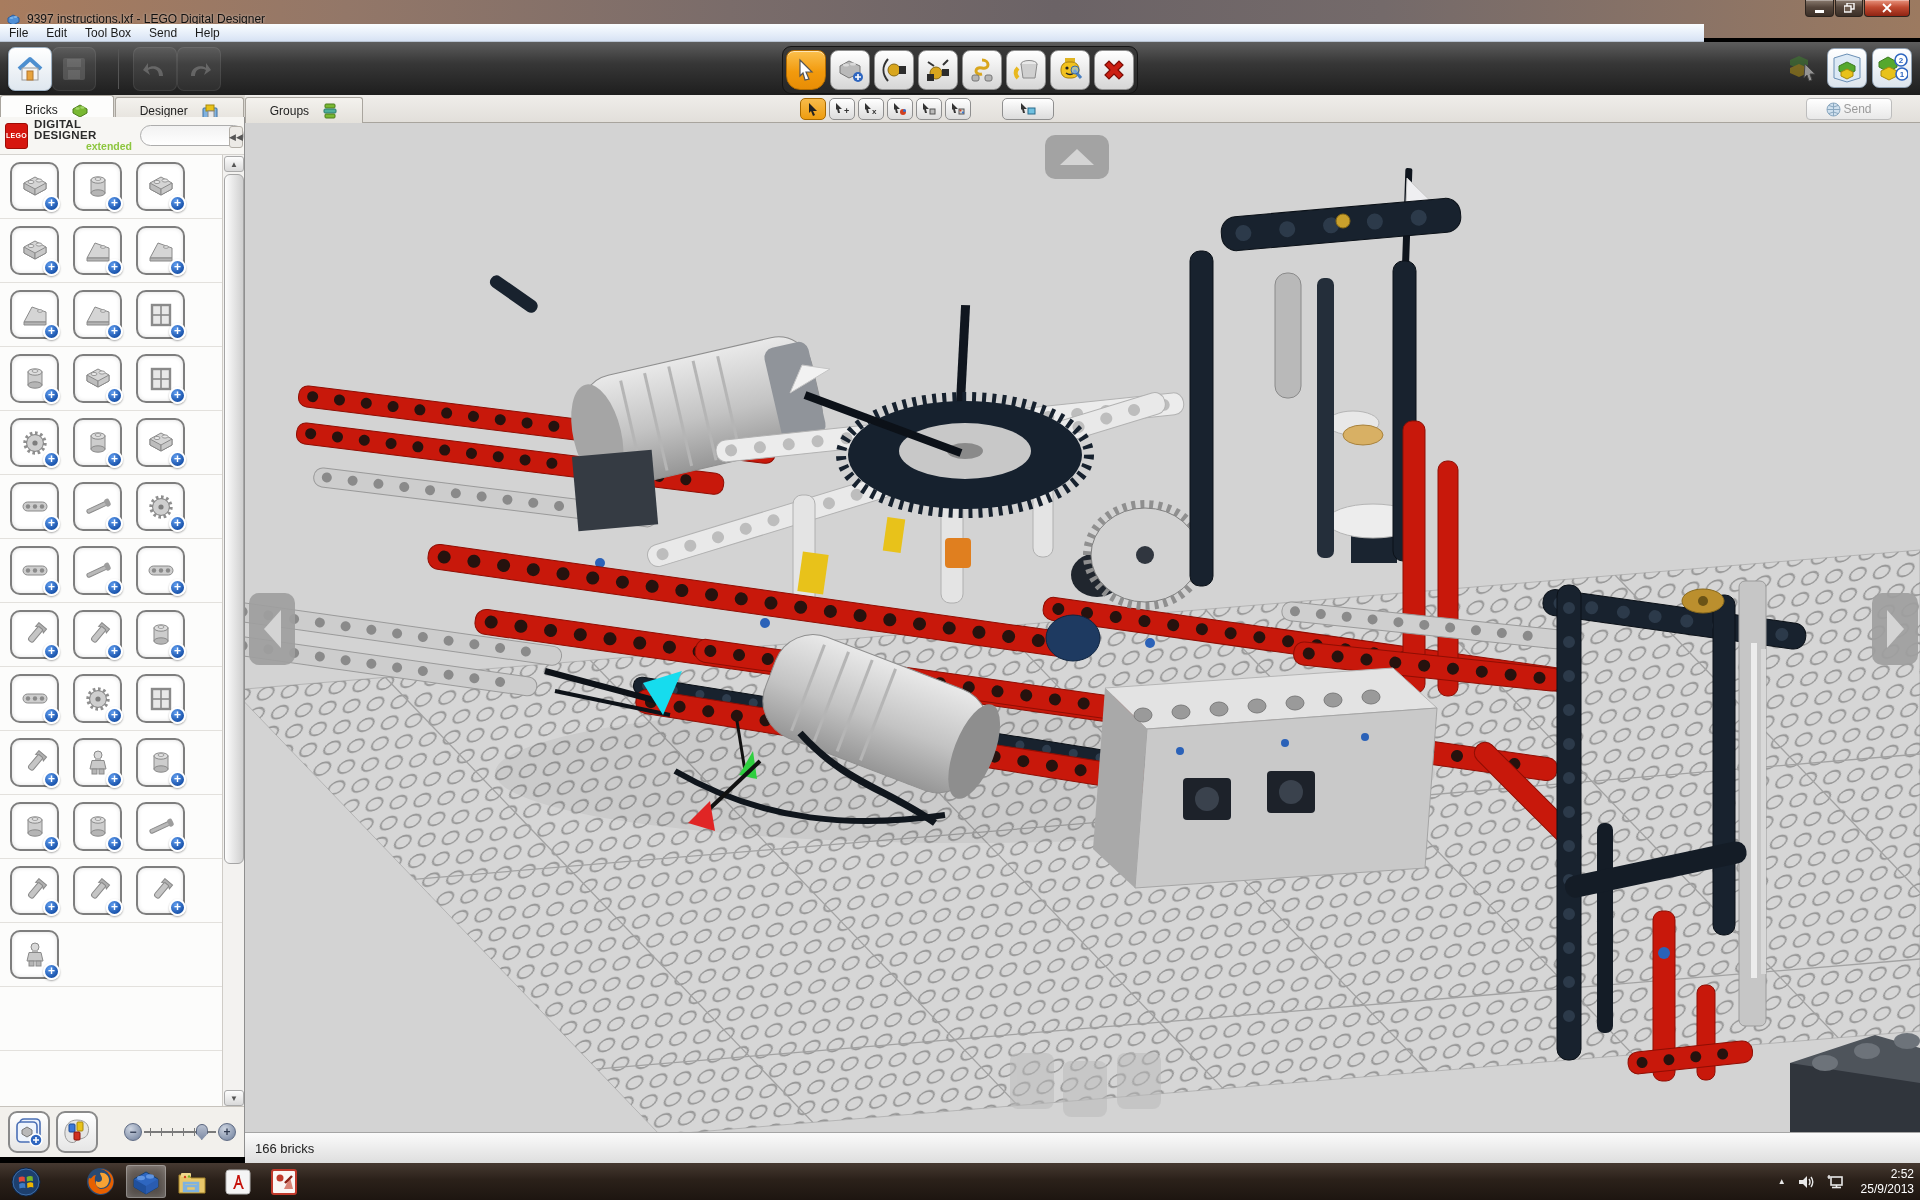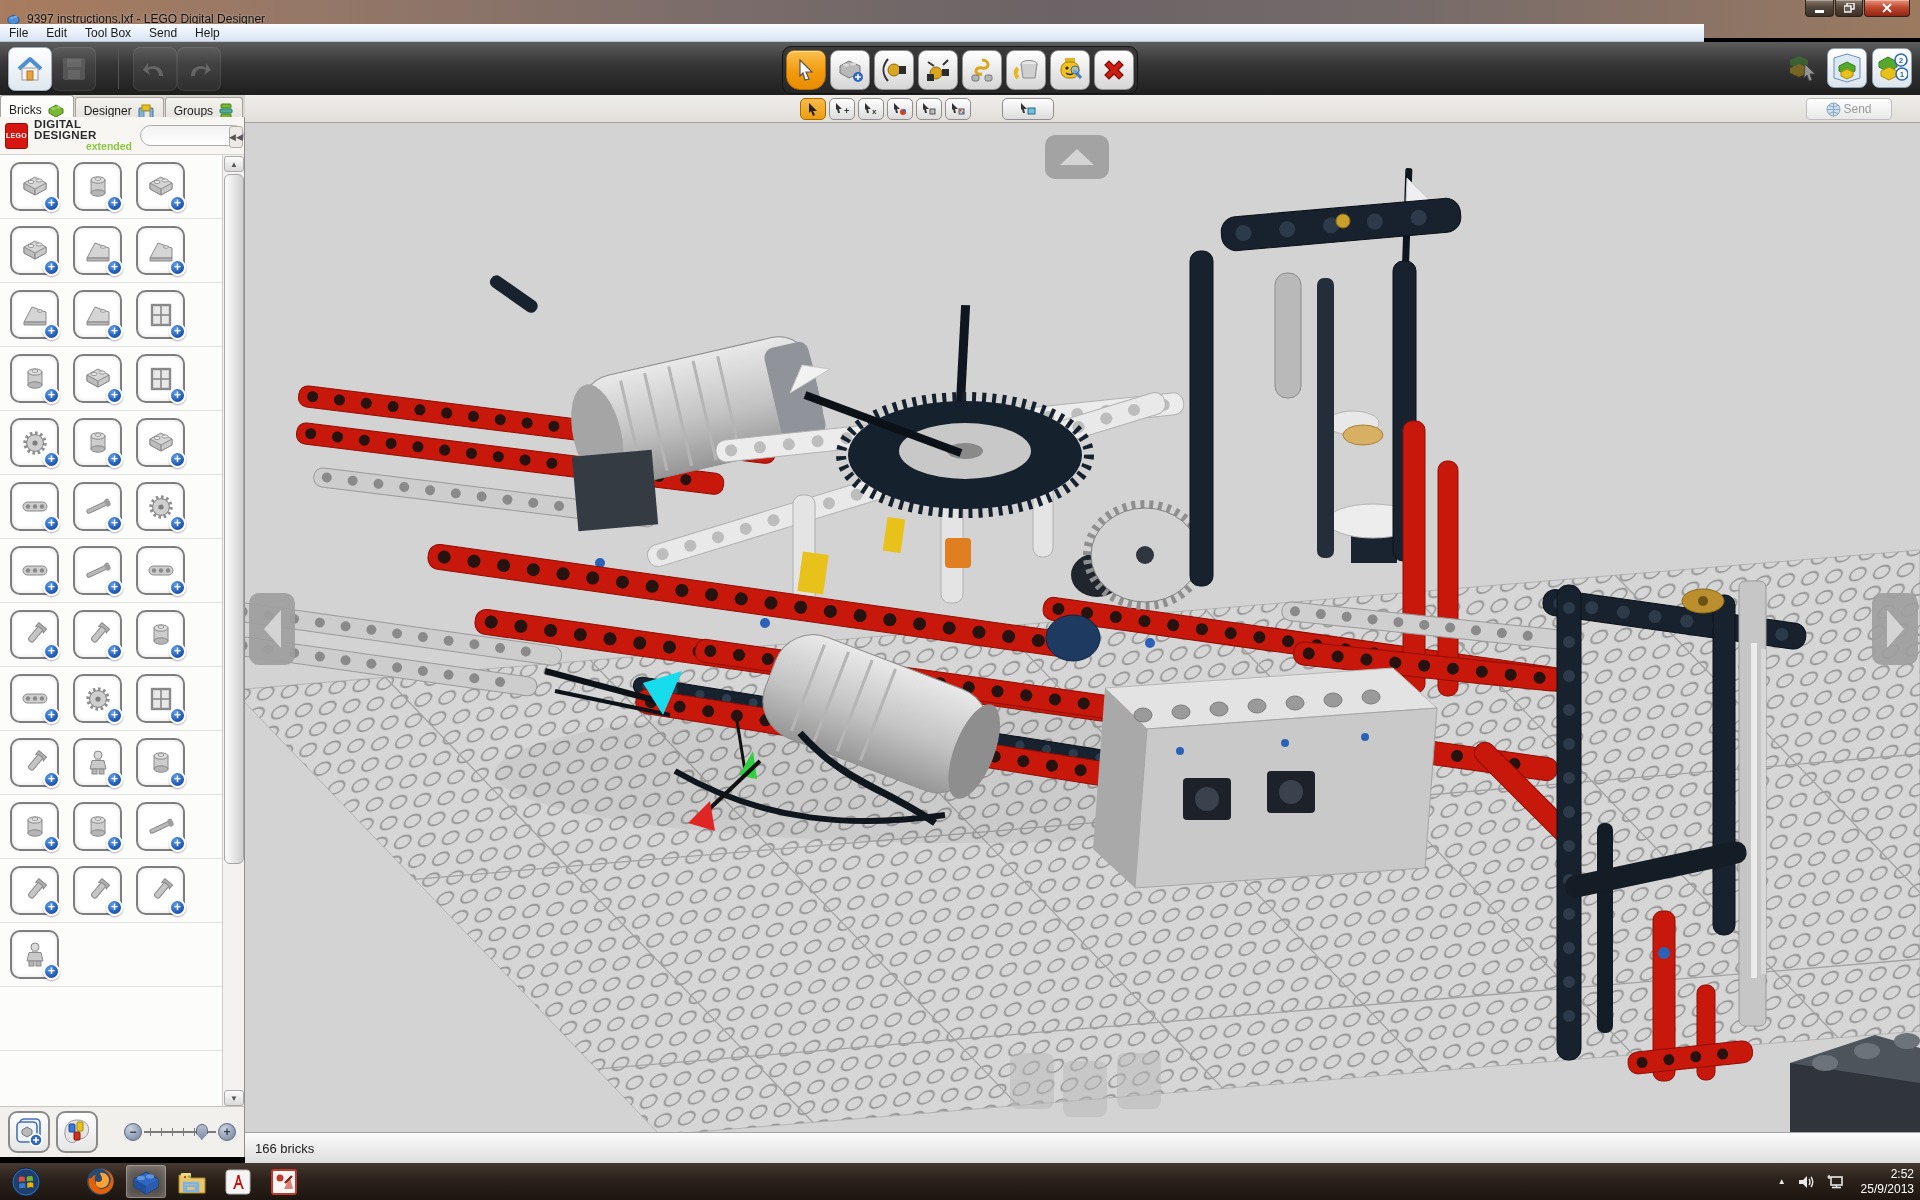--- a/index.html
+++ b/index.html
@@ -40,21 +40,21 @@
     box-shadow:inset 0 1px 0 rgba(255,255,255,.6); border-bottom-left-radius:14px; border-bottom-right-radius:14px; }
   .mode-group { position:absolute; right:8px; top:6px; display:flex; gap:5px; align-items:center; }
   .mode-btn { width:40px; height:40px; border-radius:7px; display:flex; align-items:center; justify-content:center; }
   .mode-btn.dim { background:transparent; opacity:.55; }
   .mode-btn.lit { background:linear-gradient(#ffffff,#dce4ec); border:1px solid #8fa0b2; }
 
   
   #subbar { position:absolute; left:0; top:95px; width:1920px; height:28px;
     background:linear-gradient(#efedea,#e2dfda); border-bottom:1px solid #a8a49d; }
   #tabs { position:absolute; left:0; top:0; width:245px; height:28px; background:#d8d5cf; display:flex; align-items:flex-end; }
-  .tab { height:26px; display:flex; align-items:center; gap:5px; padding:0 8px; font-size:12px; color:#222;
+  .tab { height:26px; display:flex; align-items:center; gap:13px; padding:0 24px; font-size:12px; color:#222;
     border:1px solid #a9a59e; border-bottom:none; border-radius:3px 3px 0 0; background:linear-gradient(#f4f2ee,#e4e1db); margin-right:1px; }
   .tab.active { background:#fdfdfc; height:28px; }
   #selbar { position:absolute; left:800px; top:3px; display:flex; gap:3px; align-items:center; }
   .sel-btn { width:26px; height:22px; border-radius:5px; border:1px solid #8f8f8f;
     background:linear-gradient(#ffffff,#dcdcdc); display:flex; align-items:center; justify-content:center; font-size:10px; }
   .sel-btn.active { background:linear-gradient(#f7bb4a,#ee9d10); border-color:#a96a00; }
   .sel-btn.wide { width:52px; margin-left:28px; }
   #send-btn { position:absolute; right:28px; top:3px; width:86px; height:22px; border:1px solid #bdbdbd; border-radius:4px;
     background:linear-gradient(#ffffff,#e8e8e8); display:flex; align-items:center; justify-content:center; gap:2px;
     color:#9a9a9a; font-size:12px; }

